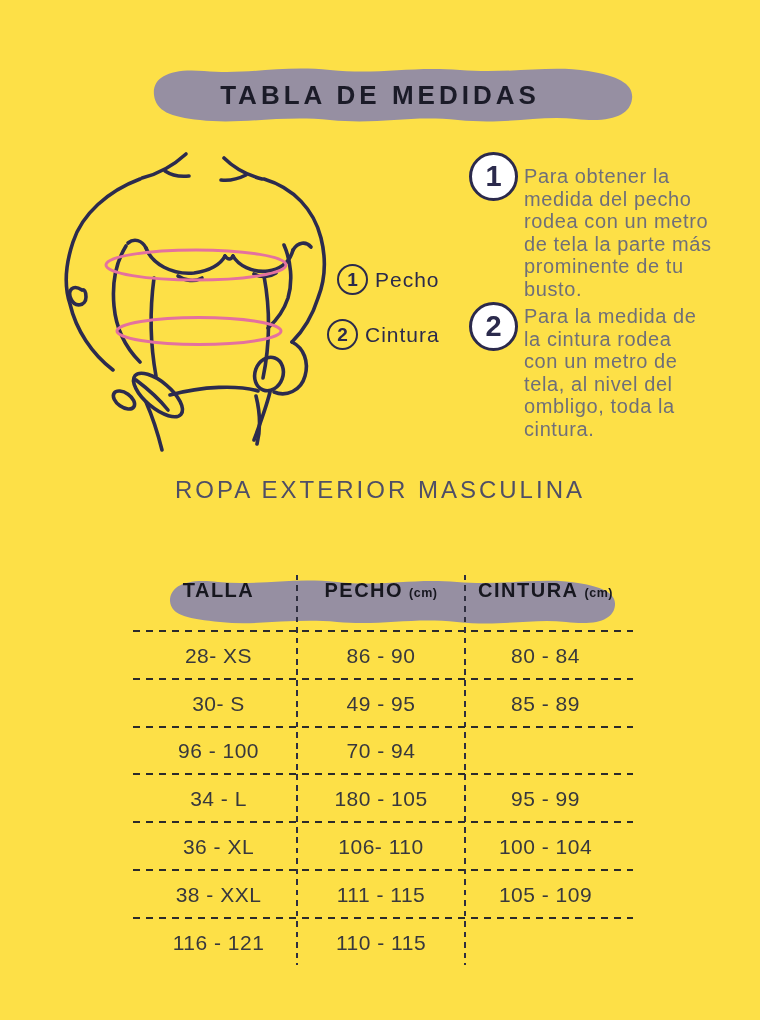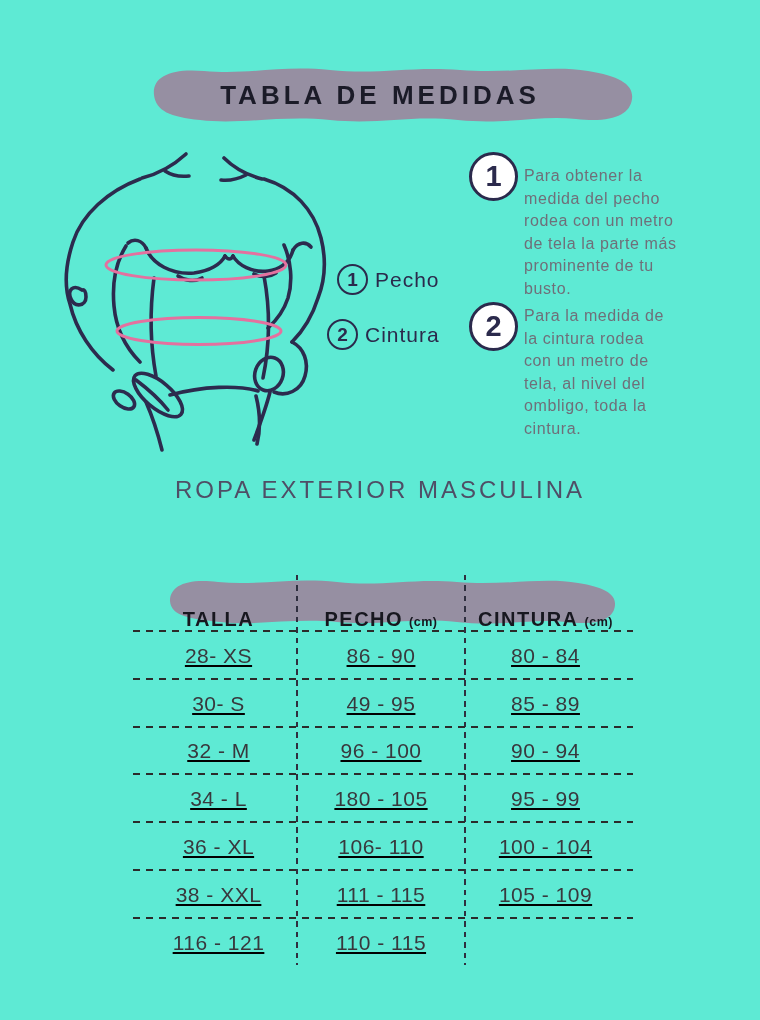--- a/index.html
+++ b/index.html
@@ -1,20 +1,20 @@
 <!DOCTYPE html>
 <html><head>
 <meta charset="utf-8">
 <style>
   * { margin:0; padding:0; box-sizing:border-box; }
   html,body { background:#ffffff; }
   body { font-family:"Liberation Sans", sans-serif; }
   .canvas {
     position:relative; width:760px; height:1020px; margin:0 auto;
-    background:#5eead4; overflow:hidden;
+    background:#fde047; overflow:hidden;
   }
   
   .title-blob { position:absolute; left:118px; top:62px; width:524px; height:66px; }
   .title-blob svg { position:absolute; inset:0; }
   .title-text {
     position:absolute; inset:0; display:flex; align-items:center; justify-content:center;
     font-size:26px; font-weight:bold; letter-spacing:4px; color:#1b1b28;
   }
   
   .figure-svg { position:absolute; left:58px; top:148px; width:404px; height:314px; }
@@ -29,58 +29,58 @@
   #fig-label-2 { left:327px; top:319px; }
   
   .instr-circle {
     position:absolute; width:49px; height:49px; border:3px solid #2b2a4c; border-radius:50%;
     display:flex; align-items:center; justify-content:center;
     font-size:29px; font-weight:bold; color:#2b2a4c; background:#fff;
   }
   #instr-circle-1 { left:469px; top:152px; }
   #instr-circle-2 { left:469px; top:302px; }
   .instr-text {
-    position:absolute; width:215px; font-size:16px; line-height:22.6px;
+    position:absolute; width:215px; font-size:20px; line-height:22.6px;
     color:#6f6f79; letter-spacing:0.6px; white-space:pre-line;
   }
   #instr-text-1 { left:524px; top:165px; }
   #instr-text-2 { left:524px; top:305px; }
   
   .section-title {
     position:absolute; left:0; top:476px; width:760px; text-align:center;
     font-size:24px; letter-spacing:3px; color:#4f4e66;
   }
   .brand-logo {
     position:absolute; left:0; top:506px; width:760px; text-align:center;
     font-family:"Liberation Serif", serif; font-size:52px; color:#0b0b10; line-height:1.1;
   }
   .brand-logo .m { font-weight:bold; }
   .brand-logo .p { font-weight:normal; margin-left:-7px; }
   
   .size-table { position:absolute; left:140px; top:575px; width:486px; height:390px; }
   .table-blob { position:absolute; left:0; top:0; width:486px; height:52px; }
   .thead {
-    position:absolute; left:0; top:18px; width:486px; height:52px;
-    display:flex; align-items:center;
+    position:absolute; left:0; top:4px; width:486px; height:52px;
+    display:flex; 
   }
   .th { display:flex; align-items:baseline; justify-content:center; gap:6px;
         color:#17171f; font-weight:bold; }
   .th .h-label { font-size:20px; letter-spacing:1.5px; }
   .th .h-unit  { font-size:12.5px; letter-spacing:0.5px; }
   .col-1 { width:157px; } .col-2 { width:168px; } .col-3 { width:161px; }
   .hline {
     position:absolute; left:-7px; width:500px; height:2px;
     background-image:repeating-linear-gradient(90deg,#2b2b2b 0 7px,transparent 7px 13px);
   }
   .vline {
     position:absolute; top:0; width:2px; height:390px;
     background-image:repeating-linear-gradient(180deg,#2f2f3f 0 5.5px,transparent 5.5px 10.5px);
   }
   #vline-1 { left:156px; } #vline-2 { left:324px; }
-  .trows { position:absolute; left:0; top:57px; width:486px;text-decoration:underline; }
+  .trows { position:absolute; left:0; top:57px; width:486px; }
   .trow { display:flex; height:47.8px; align-items:center; }
   .tcell {
     display:flex; align-items:center; justify-content:center;
     font-size:21px; color:#38383d; letter-spacing:0.5px;
   }
   .tcell:nth-child(1){ width:157px; } .tcell:nth-child(2){ width:168px; } .tcell:nth-child(3){ width:161px; }
 </style>
 </head>
 <body>
 
@@ -197,23 +197,22 @@
           <div class="tcell">28- XS</div>
           <div class="tcell">86 - 90</div>
           <div class="tcell">80 - 84</div>
         </div>
         <div class="trow">
           <div class="tcell">30- S</div>
           <div class="tcell">49 - 95</div>
           <div class="tcell">85 - 89</div>
         </div>
         <div class="trow">
-          <div class="tcell">32 - M</div>
           <div class="tcell">96 - 100</div>
-          <div class="tcell">90 - 94</div>
+          <div class="tcell">70 - 94</div>
         </div>
         <div class="trow">
           <div class="tcell">34 - L</div>
           <div class="tcell">180 - 105</div>
           <div class="tcell">95 - 99</div>
         </div>
         <div class="trow">
           <div class="tcell">36 - XL</div>
           <div class="tcell">106- 110</div>
           <div class="tcell">100 - 104</div>

